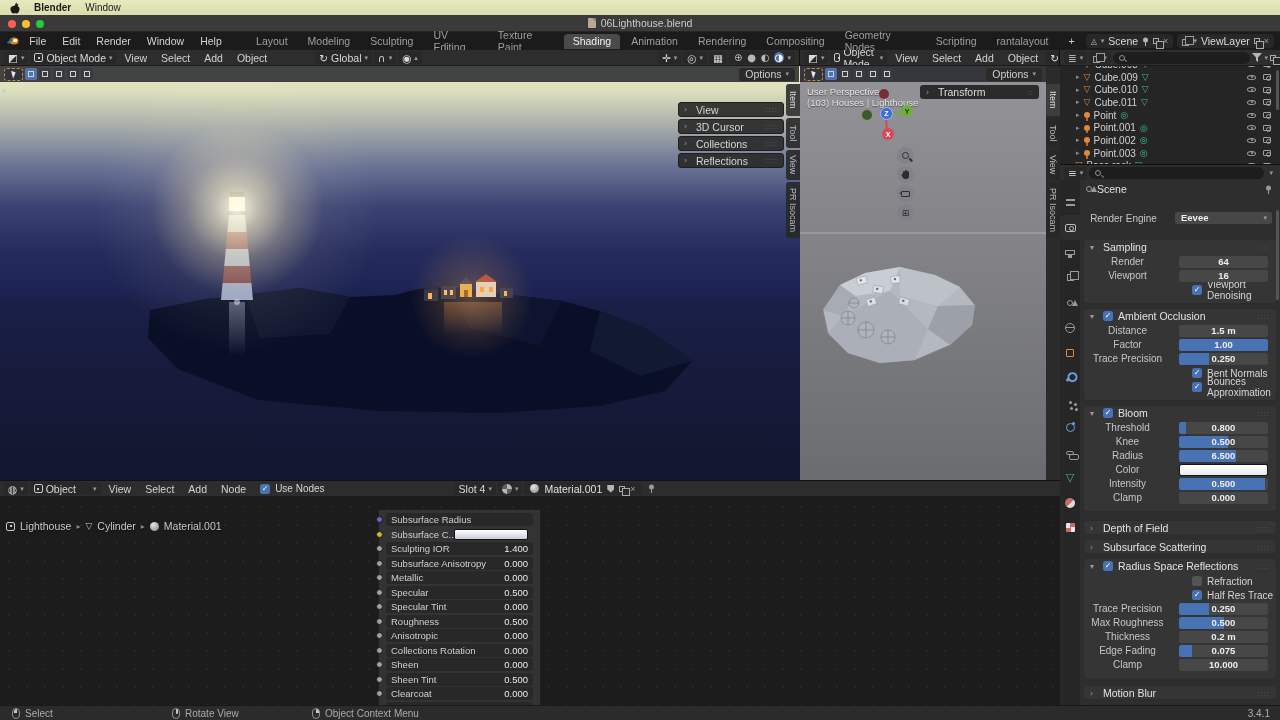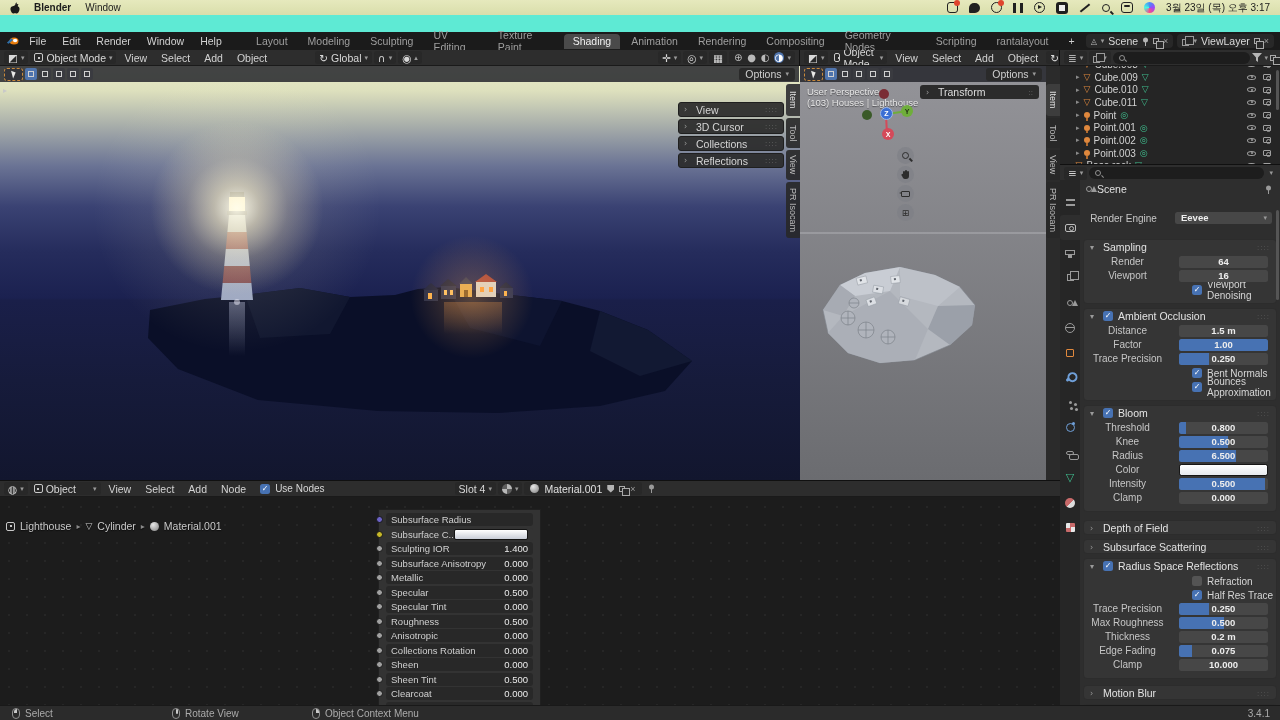--- a/index.html
+++ b/index.html
@@ -1,18 +1,18 @@
 <!DOCTYPE html>
 <html><head>
 <meta charset="utf-8">
 <style>
   *{box-sizing:border-box;margin:0;padding:0}
   html,body{background:#000}
   .root{position:relative;width:1280px;height:720px;overflow:hidden;
-        font-family:"Liberation Sans",sans-serif;font-size:10.5px;color:#cfcfcf;background:#5eead4}
+        font-family:"Liberation Sans",sans-serif;font-size:10.5px;color:#cfcfcf;background:#d946ef}
   .abs{position:absolute}
   .ic{font-family:"DejaVu Sans",sans-serif;font-style:normal}
 
   
   #menubar{left:0;top:0;width:1280px;height:15px;background:linear-gradient(#e6e9bd,#d9deab);
            display:flex;align-items:center;gap:14px;padding:0 10px;color:#1b1b1b;font-size:10px}
   #menubar .appname{font-weight:bold}
   #menubar .right{margin-left:auto;display:flex;align-items:center;gap:11px}
   .mb-ic{display:inline-block;position:relative}
   .mi-chat{width:11px;height:10px;background:#202020;border-radius:5px 5px 5px 1px}
@@ -212,35 +212,31 @@
 <body>
 
 <div class="root">
 
   <div id="menubar" class="abs">
     <svg width="10" height="12" viewBox="0 0 10 12">
         <path d="M5 3 C6.5 1.5 8 2 8.6 2.6 C7.8 3.2 7.6 4 8 4.6 C9.6 5 10 7.2 9 9.3 C8.2 11 7.2 11.8 6.3 11.4 C5.5 11.1 4.5 11.1 3.7 11.4 C2.8 11.8 1.8 11 1 9.3 C0 7.2 0.4 5 2 4.6 C2.9 4.3 4 4 5 3 Z M5.2 2.6 C5.2 1.5 6 .6 7 .4 C7.1 1.5 6.2 2.5 5.2 2.6 Z" fill="#1a1a1a"></path>
       </svg>
     <span class="appname">Blender</span>
     <span>Window</span>
-    <span class="right">
-      <span class="mb-ic mi-badge"></span>
-      <span class="mb-ic mi-chat"></span>
-      <span class="mb-ic mi-safari"></span>
-      <span class="mb-ic mi-stats"></span>
-      <span class="mb-ic mi-play"></span>
-      <span class="mb-ic mi-input"></span>
-      <span class="mb-ic mi-slash"></span>
-      <span class="mb-ic mi-mag"></span>
-      <span class="mb-ic mi-cc"></span>
-      <span class="mb-ic mi-siri"></span>
-      <span>3월 23일 (목) 오후 3:17</span>
+  </div>
+
+  <div id="titlebar" class="abs">
+    <span class="tl">
+      <i class="tl-close"></i>
+      <i class="tl-min"></i>
+      <i class="tl-zoom"></i>
     </span>
+    <span class="doc-ic"></span>
+    <span class="ttl">06Lighthouse.blend</span>
   </div>
-
 
   <div id="topbar" class="abs">
     <svg width="16" height="12" viewBox="0 0 16 12">
         <ellipse cx="9" cy="6" rx="5" ry="4" fill="#e87d0d"></ellipse>
         <ellipse cx="10.2" cy="5.4" rx="2.4" ry="1.9" fill="#fff"></ellipse>
         <path d="M1 8 L6 3 L8 5 L3 9 Z" fill="#2f6fa8"></path>
       </svg>
     <span class="menu">File</span>
     <span class="menu">Edit</span>
     <span class="menu">Render</span>

